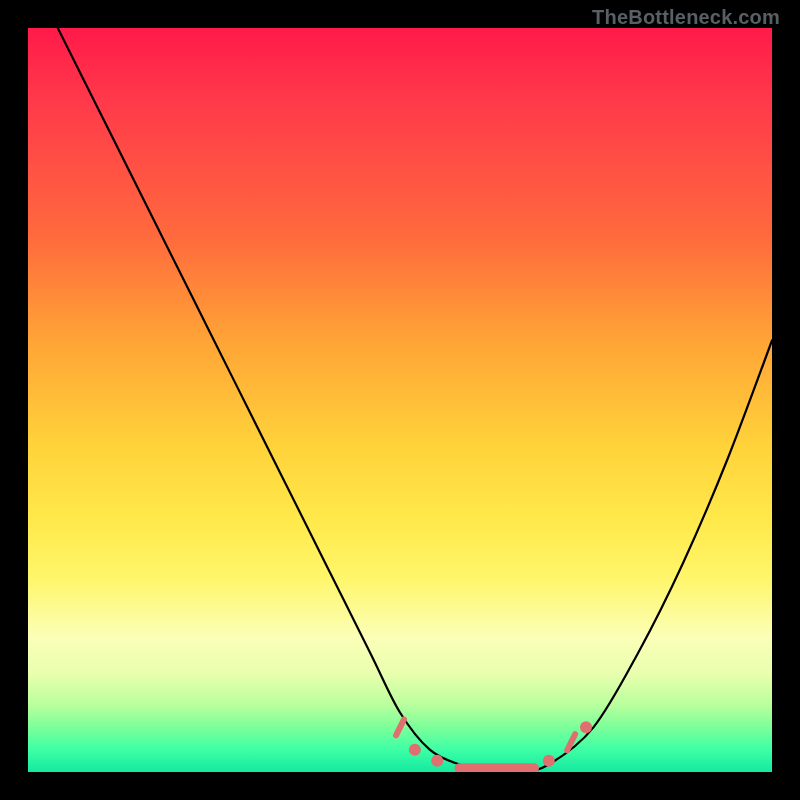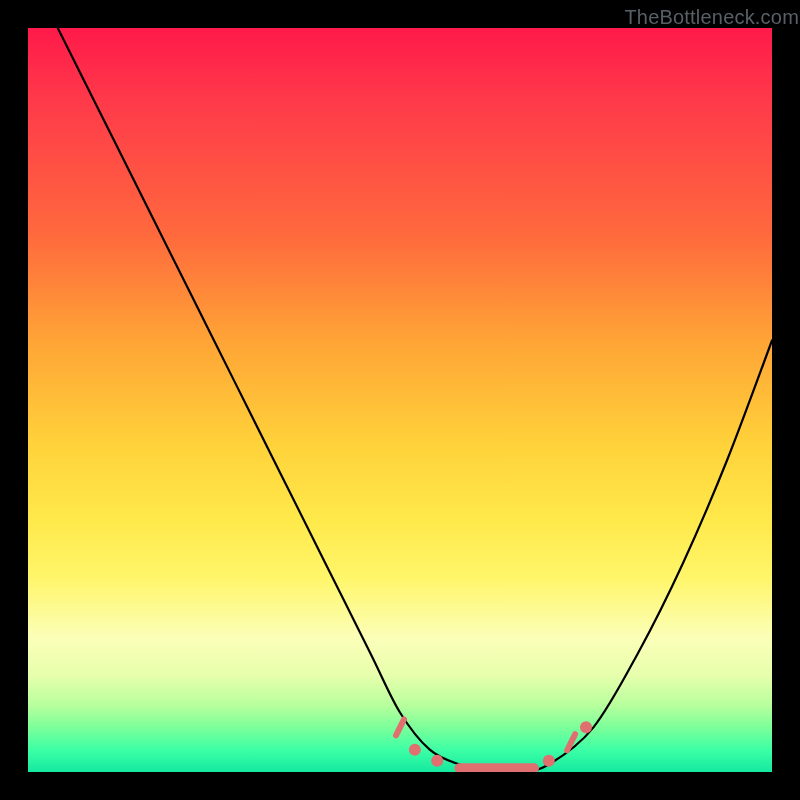--- a/index.html
+++ b/index.html
@@ -37,24 +37,24 @@
       #b8ff9d 91%,
       #7cff9a 94%,
       #3dffa5 97%,
       #14e9a0 100%
     );
     overflow: hidden;
   }
   .watermark {
     position: absolute;
     top: 6px;
-    right: 1px;
+    right: 20px;
     color: #586065;
     font-size: 20px;
-    font-weight: 400;
+    font-weight: 700;
     letter-spacing: 0.2px;
     user-select: none;
   }
   svg.curve-layer {
     position: absolute;
     left: 0;
     top: 0;
     width: 744px;
     height: 744px;
     overflow: visible;

